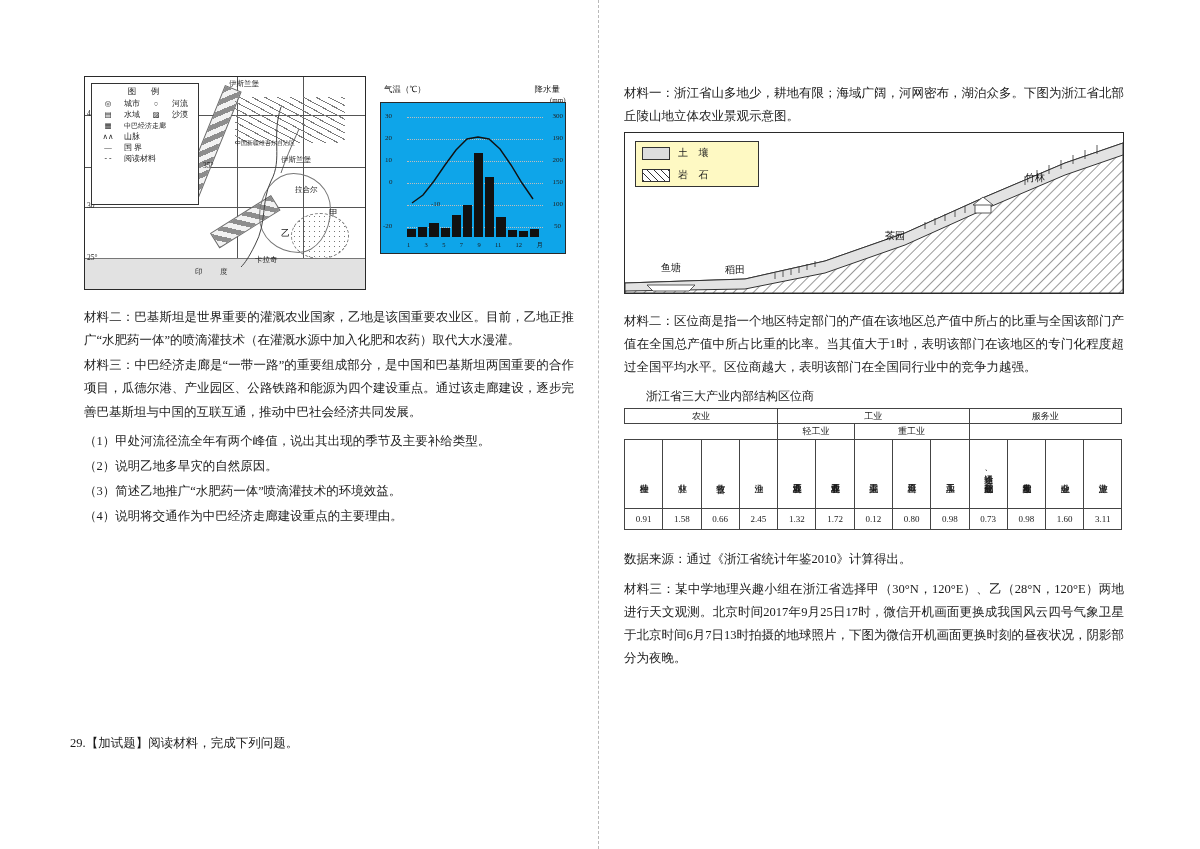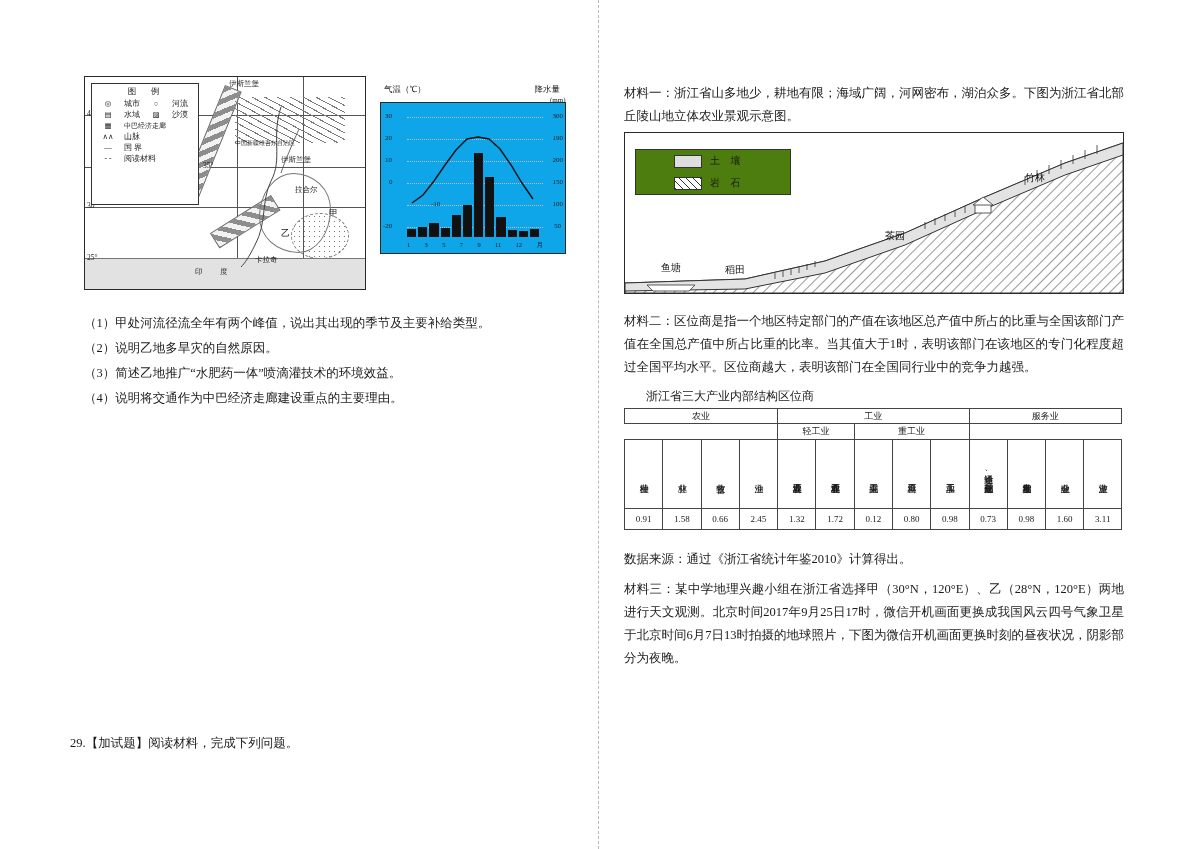--- a/index.html
+++ b/index.html
@@ -45,21 +45,21 @@
     background:repeating-linear-gradient(135deg,#8d8d8d 0 5px,#f2f2f2 5px 10px);
     border:1px solid #6b6b6b;
   }
   .mlabel{position:absolute;font-size:7.5px;color:#222;}
   .blob{position:absolute;border:1px solid #777;border-radius:48% 52% 45% 55%/55% 45% 55% 45%;}
   .dots{position:absolute;border:1px dashed #777;border-radius:50%;
     background-image:radial-gradient(#777 0.7px, transparent 0.8px);
     background-size:5px 5px;}
   
   .rfig{position:absolute;left:14px;top:132px;width:498px;height:160px;border:1px solid #2a2a2a;background:#fff;overflow:hidden;}
-  .rlegend{position:absolute;left:10px;top:16px;width:122px;height:44px;border:1px solid #333;background:#4d7c0f;padding-left:32px;}
+  .rlegend{position:absolute;left:10px;top:8px;width:122px;height:44px;border:1px solid #333;background:#fef9c3;}
   .rl-row{display:flex;align-items:center;gap:8px;height:22px;padding-left:6px;}
   .swatch{width:26px;height:11px;border:1px solid #333;}
   .sw-soil{background:#dedede;}
   .sw-rock{background:repeating-linear-gradient(45deg,#333 0 1px,#fff 1px 5px);}
   .hill{position:absolute;left:0;bottom:0;width:100%;height:160px;}
   .rl-text{font-size:10px;letter-spacing:4px;}
   .flabel{position:absolute;font-size:10px;color:#111;}
   
   .tbl-title{position:absolute;left:36px;top:388px;font-size:12px;}
   table.lq{
@@ -214,20 +214,22 @@
           <span>7</span>
           <span>9</span>
           <span>11</span>
           <span>12</span>
           <span>月</span>
         </div>
       </div>
     </div>
 
     <div style="position:absolute;left:14px;top:306px;width:490px;">
+      <p class="ptext">材料二：巴基斯坦是世界重要的灌溉农业国家，乙地是该国重要农业区。目前，乙地正推广“水肥药一体”的喷滴灌技术（在灌溉水源中加入化肥和农药）取代大水漫灌。</p>
+      <p class="ptext">材料三：中巴经济走廊是“一带一路”的重要组成部分，是中国和巴基斯坦两国重要的合作项目，瓜德尔港、产业园区、公路铁路和能源为四个建设重点。通过该走廊建设，逐步完善巴基斯坦与中国的互联互通，推动中巴社会经济共同发展。</p>
       <p class="ptext" style="margin-top:6px;">（1）甲处河流径流全年有两个峰值，说出其出现的季节及主要补给类型。</p>
       <p class="ptext">（2）说明乙地多旱灾的自然原因。</p>
       <p class="ptext">（3）简述乙地推广“水肥药一体”喷滴灌技术的环境效益。</p>
       <p class="ptext">（4）说明将交通作为中巴经济走廊建设重点的主要理由。</p>
     </div>
 
     <div class="q29" style="left:0;top:735px;width:500px;">29.【加试题】阅读材料，完成下列问题。</div>
   </div>
 
   <div class="col col-right">

